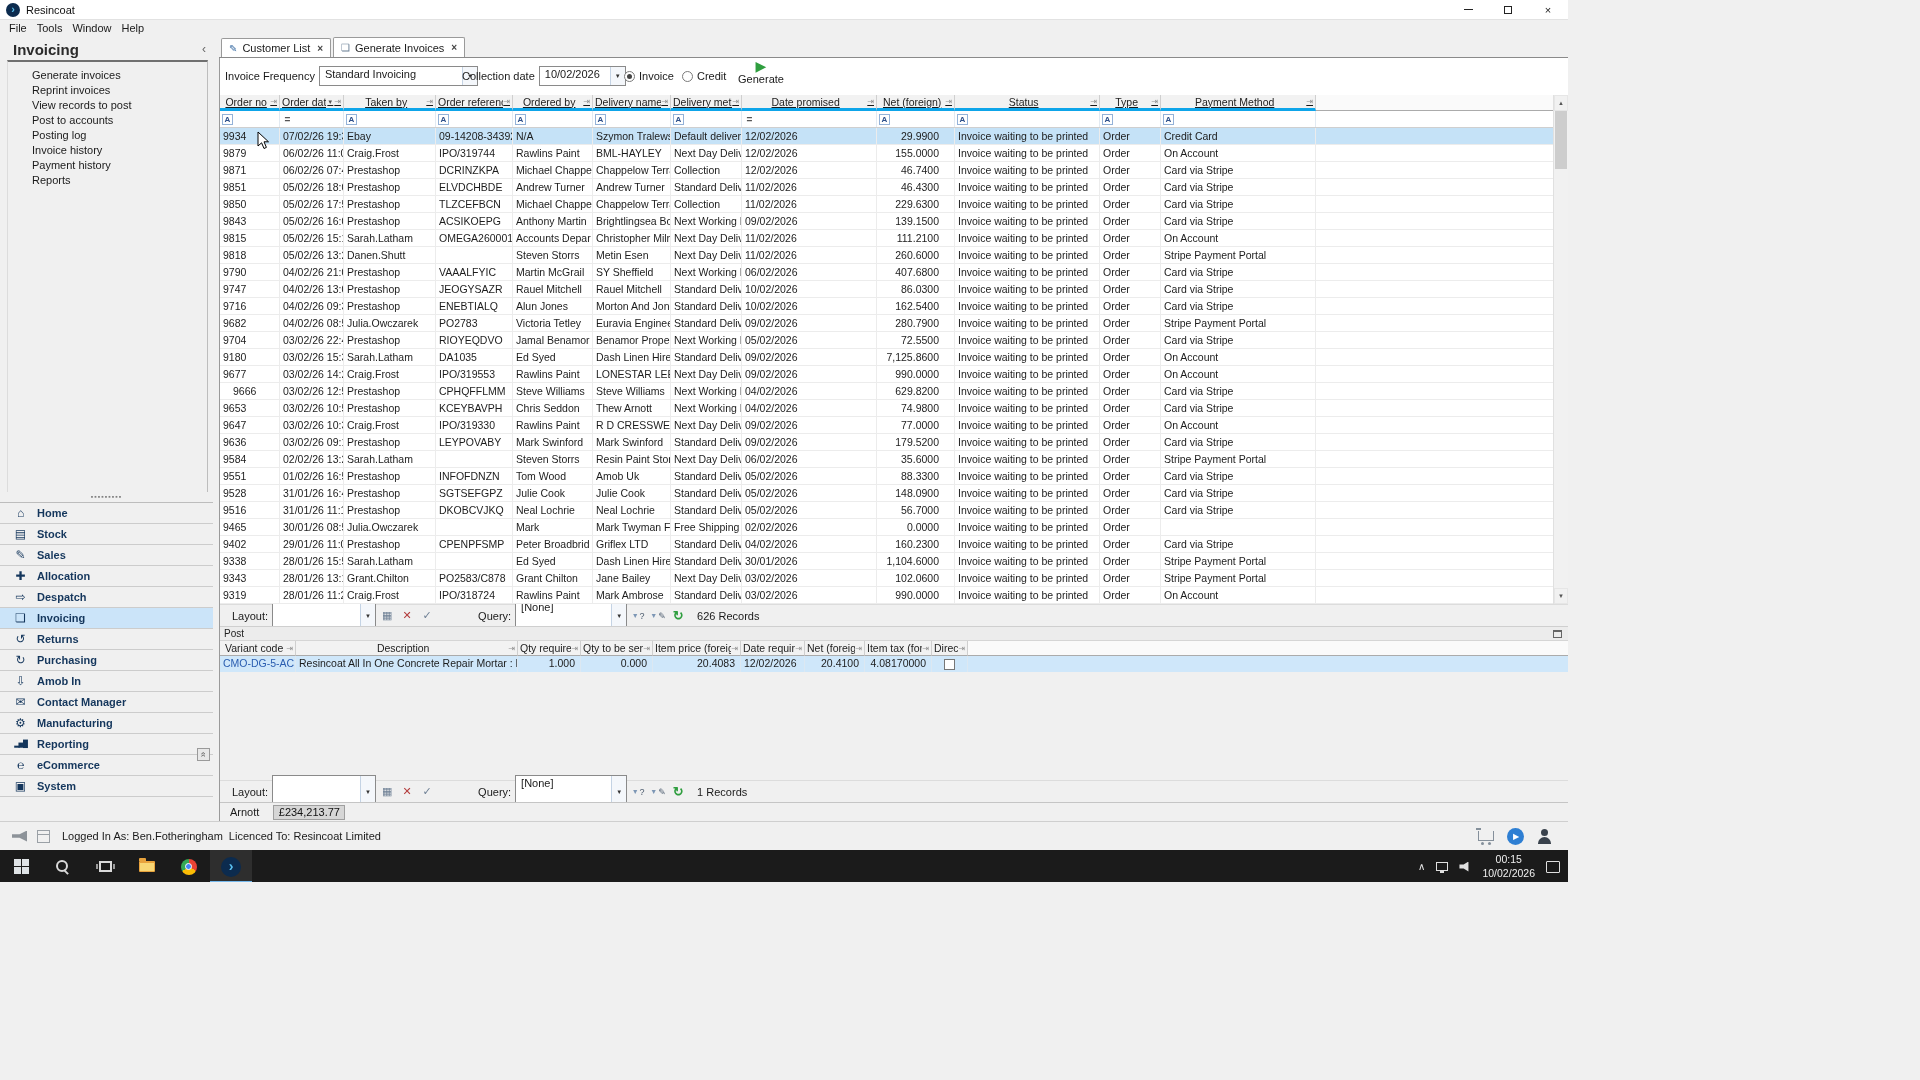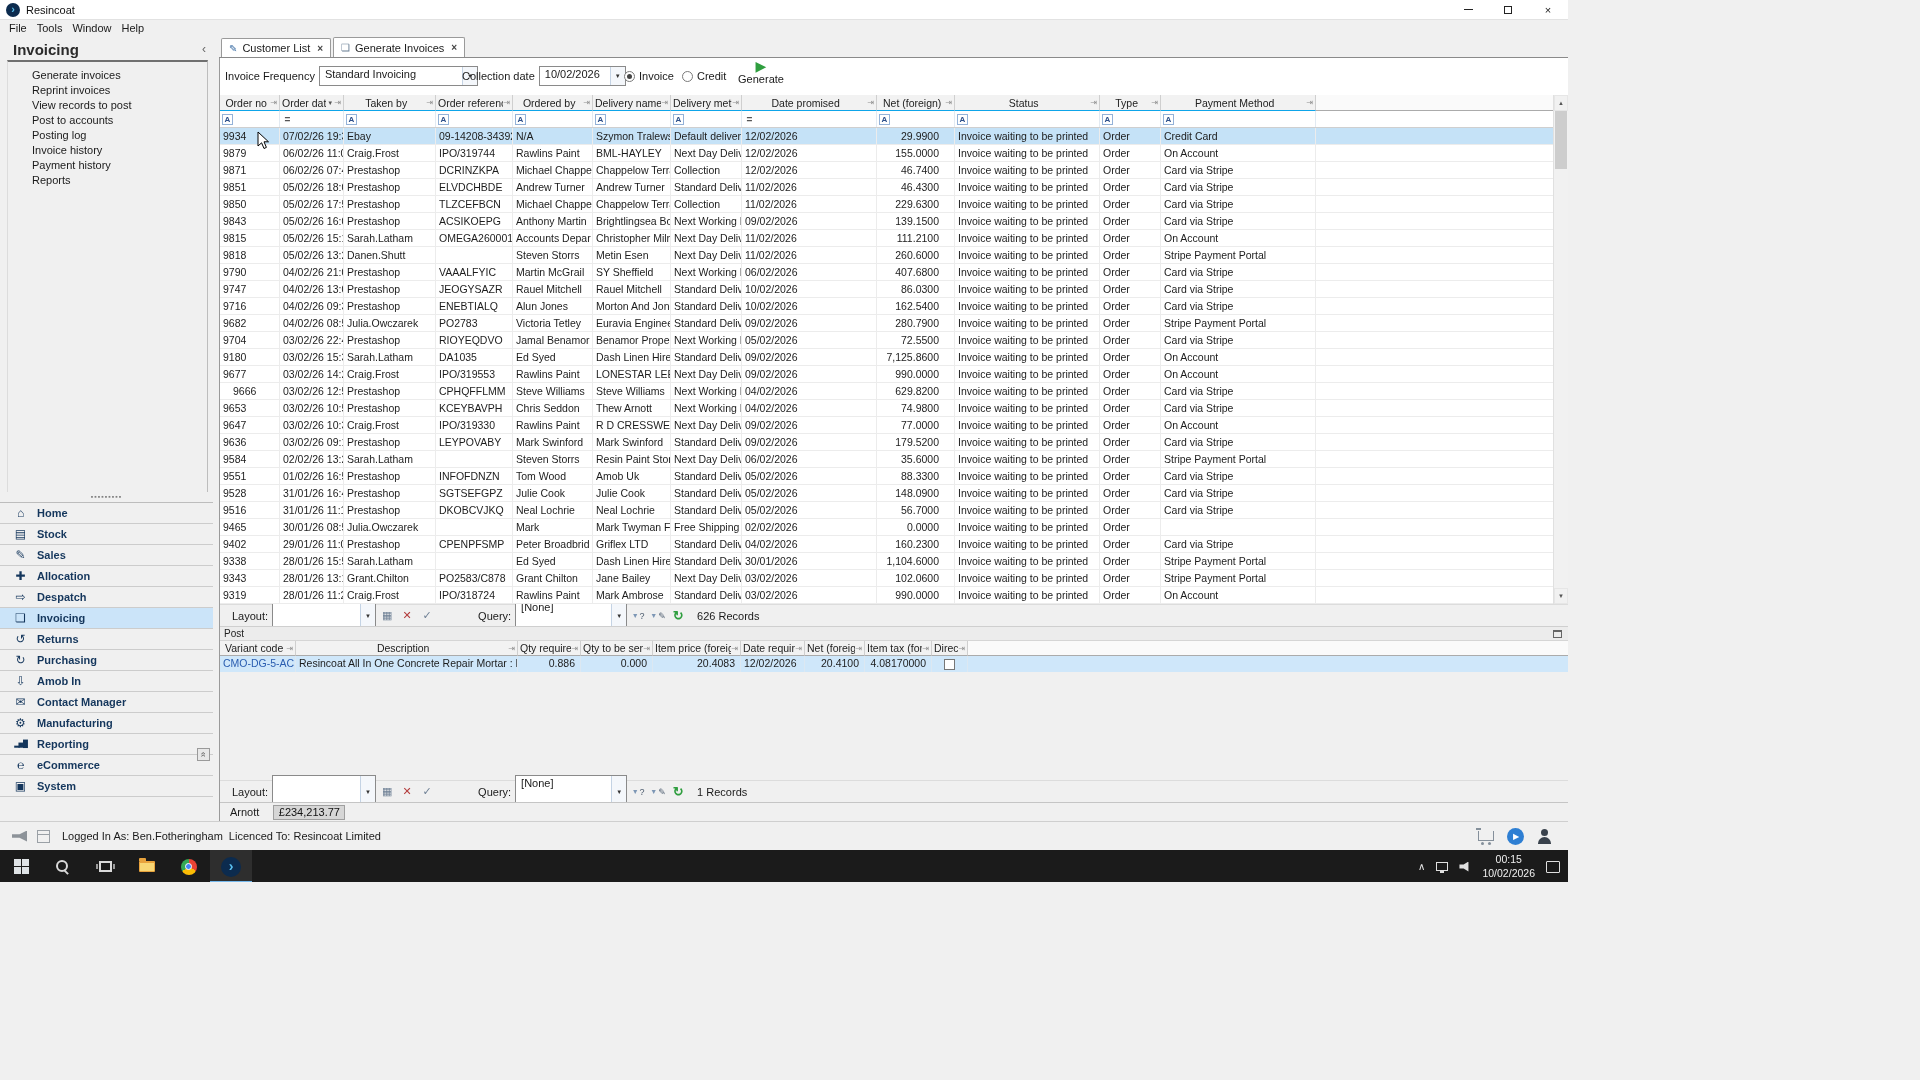--- a/index.html
+++ b/index.html
@@ -62,21 +62,21 @@
   .radio{width:11px;height:11px;border:1px solid #7a7a7a;border-radius:50%;background:#fff;margin-right:4px;position:relative;flex:none;}
   .radio.checked::after{content:"";position:absolute;inset:2px;border-radius:50%;background:#444;}
   .generate-btn{position:absolute;left:516px;top:1px;width:50px;text-align:center;}
   .generate-btn .play{color:#2f9e3f;font-size:14px;line-height:14px;}
   .generate-btn .glabel{font-size:11px;color:#1a1a1a;line-height:11px;margin-top:1px;}
 
   
   .gridwrap{position:relative;flex:none;background:#fff;}
   .grow{display:flex;}
   #grid-header{height:16px;background:#f2f2f2;}
-  .gh{border-right:1px solid #cfcfcf;border-bottom:1px solid #0ea5e9;background:#f2f2f2;display:flex;align-items:center;padding:0 2px;flex:none;}
+  .gh{border-right:1px solid #cfcfcf;border-bottom:3px solid #0ea5e9;background:#f2f2f2;display:flex;align-items:center;padding:0 2px;flex:none;text-decoration:underline;}
   .gh-lbl{flex:1;text-align:center;font-size:10.5px;color:#222;white-space:nowrap;overflow:hidden;}
   .sort{font-size:6px;color:#555;margin:0 1px;}
   .pin{font-size:8px;color:#8f8f8f;flex:none;}
   .gh-fill{flex:1;border-bottom:1px solid #ababab;background:#fafafa;}
   #grid-filter{height:17px;background:#fff;border-bottom:1px solid #cfcfcf;}
   .gf{border-right:1px solid #e2eaf2;display:flex;align-items:center;padding-left:2px;flex:none;background:#fff;}
   .fA{width:11px;height:11px;border:1px solid #94b2d8;color:#2d4f8a;font-size:8px;font-weight:bold;display:flex;align-items:center;justify-content:center;background:#fff;flex:none;}
   .fEq{width:11px;text-align:center;color:#555;font-size:10px;font-weight:bold;flex:none;}
   .gf-fill{flex:1;background:#fff;}
   #grid-rows{background:#fff;}
@@ -870,21 +870,21 @@
           <div class="lh" style="width: 36px;">
             <span class="gh-lbl">Direct</span>
             <span class="pin">⇥</span>
           </div>
           <div class="gh-fill"></div>
         </div>
       <div id="lines-rows">
           <div class="lrow selected">
             <div class="lc blue" style="width: 76px;">CMO-DG-5-ACR</div>
             <div class="lc" style="width: 222px;">Resincoat All In One Concrete Repair Mortar : Dark</div>
-            <div class="lc right" style="width: 63px;">0.886</div>
+            <div class="lc right" style="width: 63px;">1.000</div>
             <div class="lc right" style="width: 72px;">0.000</div>
             <div class="lc right" style="width: 88px;">20.4083</div>
             <div class="lc" style="width: 64px;">12/02/2026</div>
             <div class="lc right" style="width: 60px;">20.4100</div>
             <div class="lc right" style="width: 67px;">4.08170000</div>
             <div class="lc center" style="width: 36px;">
               <span class="cb"></span>
             </div>
           </div>
         </div>

